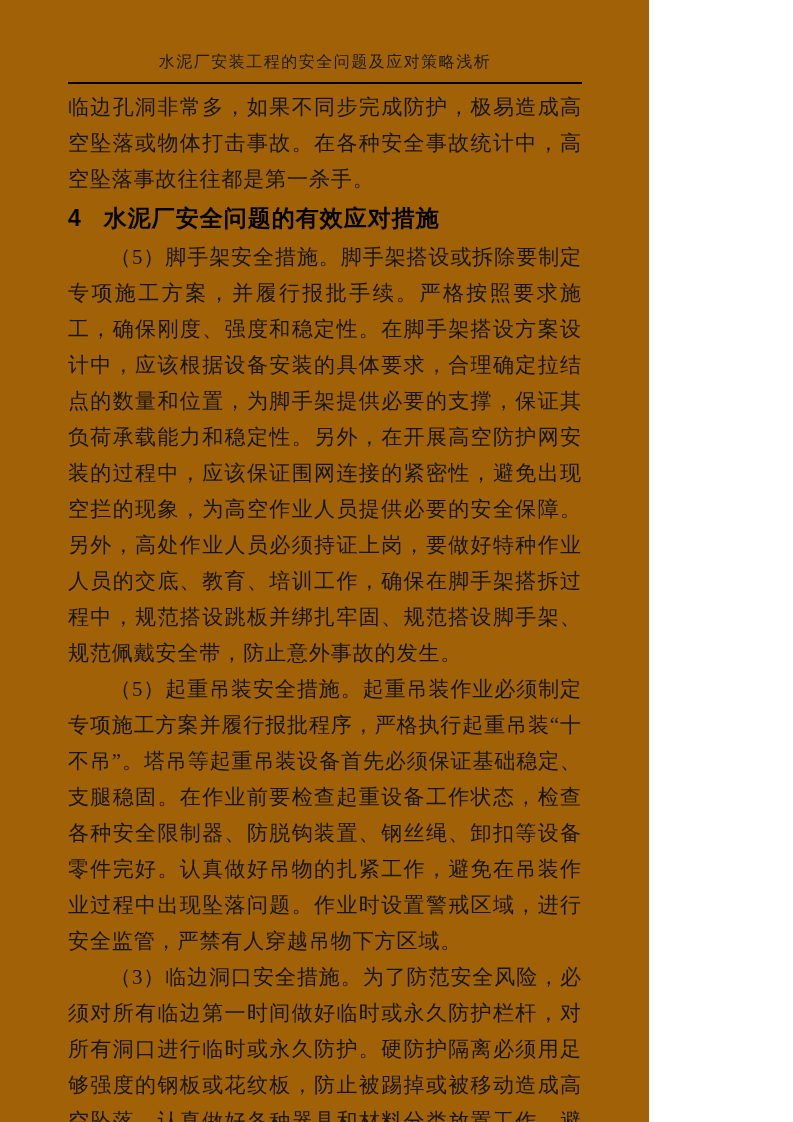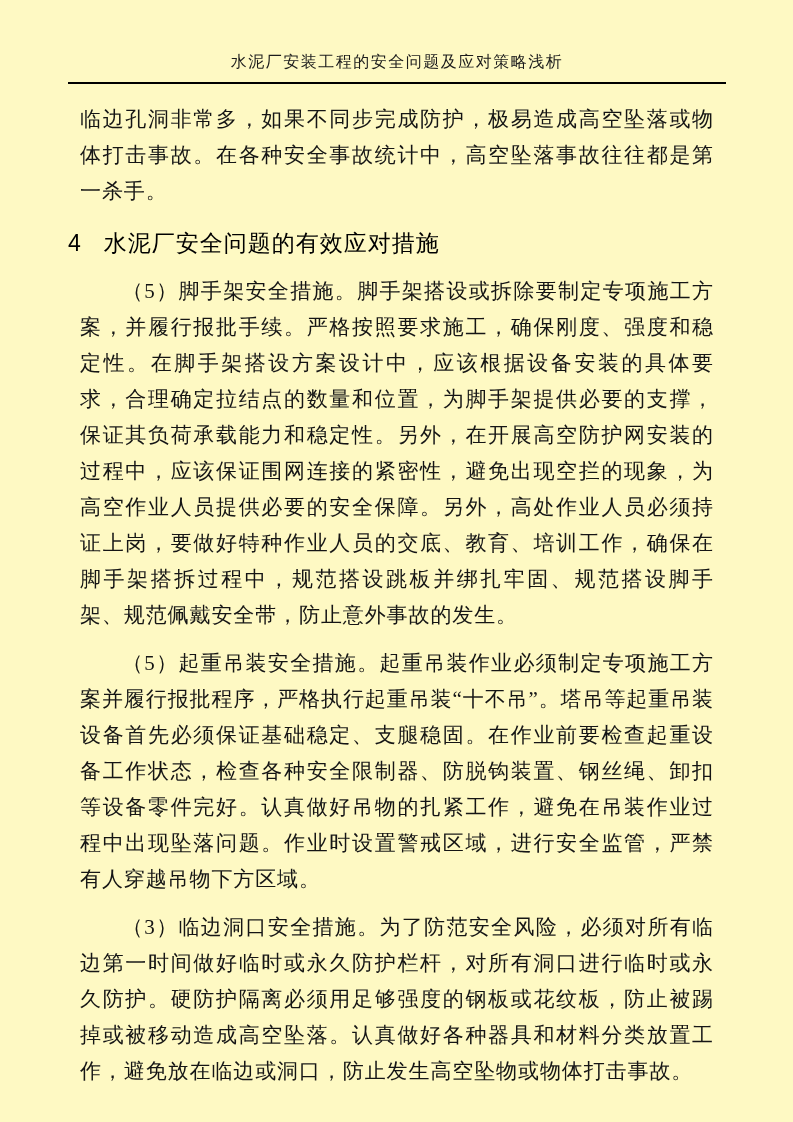--- a/index.html
+++ b/index.html
@@ -2,25 +2,25 @@
 <html lang="zh"><head>
 <meta charset="utf-8">
 <style>
   html, body {
     margin: 0;
     padding: 0;
     background: #ffffff;
   }
   .page {
     position: relative;
-    width: 793px;
+    width: 649px;
     height: 1122px;
     box-sizing: border-box;
     padding: 0 67px 0 68px;
-    background: #fef9c3;
+    background: #a16207;
     display: flex;
     flex-direction: column;
     color: #151515;
     font-family: "Liberation Serif", "DejaVu Serif", serif;
     overflow: hidden;
   }
   .running-header {
     margin-top: 52px;
   }
   .running-header .title {
@@ -35,33 +35,33 @@
     margin-top: 9px;
   }
   .doc-body {
     margin-top: 5px;
     font-size: 21px;
     line-height: 36px;
     letter-spacing: 0.9px;
     text-align: justify;
   }
   .doc-body p {
-    margin: 12px;
+    margin: 0;
     text-indent: 2em;
   }
   .doc-body p.no-indent {
     text-indent: 0;
   }
   .section-heading {
     font-family: "Liberation Sans", "DejaVu Sans", sans-serif;
-    font-weight: normal;
+    font-weight: bold;
     font-size: 23px;
     line-height: 36px;
     letter-spacing: 1px;
-    margin: 16px 0 3px 0;
+    margin: 3px 0 3px 0;
     color: #000000;
   }
   .section-heading .sec-num {
     display: inline-block;
     margin-right: 22px;
   }
 </style>
 </head>
 <body>
 

